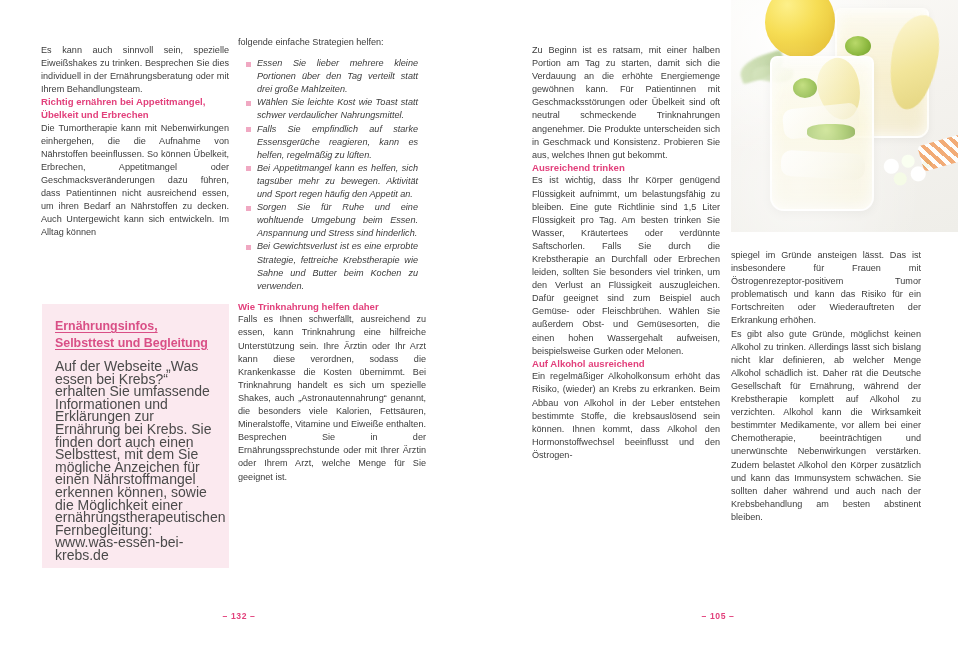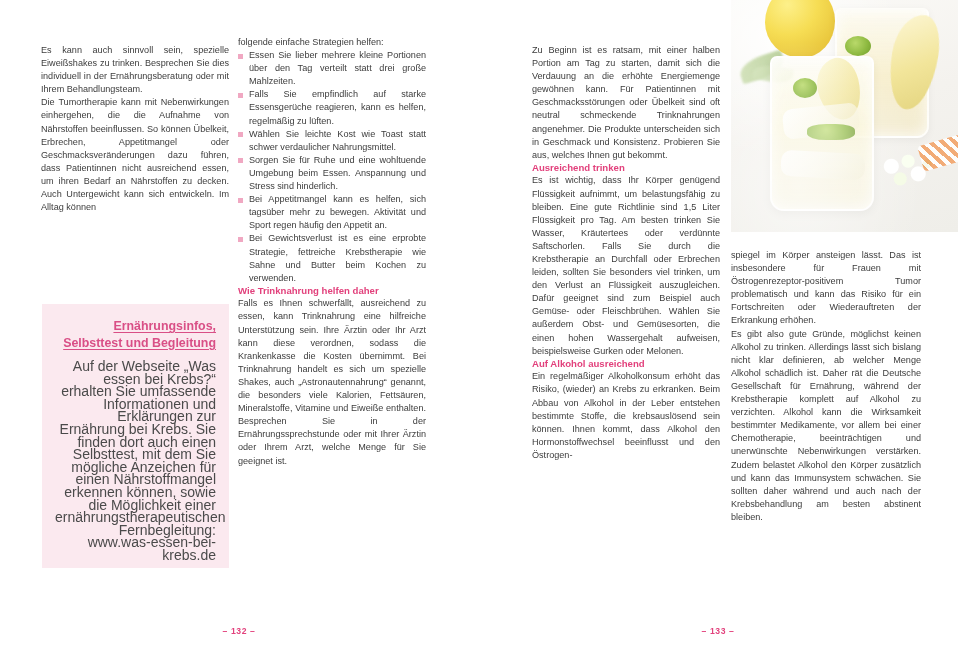--- a/index.html
+++ b/index.html
@@ -140,63 +140,63 @@
   h2.sec {
     margin: 0;
     font-size: 9.6px;
     line-height: 12.6px;
     font-weight: bold;
     color: #e2417c;
   }
   .gap-before { margin-top: 10px; }
 
   
-  ul.bullets { margin: 0; padding: 0; list-style: none; }
+  ul.bullets { margin: 8px; padding: 0; list-style: none; font-style: italic; }
   ul.bullets li {
     position: relative;
     padding-left: 11px;
     margin: 0;
     text-align: justify;
   }
   ul.bullets li .sq {
     position: absolute; left: 0; top: 4.5px;
     width: 5px; height: 5px;
     background: #f0a8c2;
     display: block;
   }
 
   
   .infobox {
     position: absolute;
     left: 42px; top: 304px;
     width: 187px; height: 264px;
     background: #fbe9ef;
     padding: 14px 13px 12px 13px;
-    text-align: right;
+    text-align: left;
   }
   .infobox h3 {
     margin: 0 0 9px 0;
     font-size: 12.4px;
     line-height: 16.5px;
     font-weight: bold;
     color: #d94f86;
     text-decoration: underline;
     text-underline-offset: 2px;
   }
   .infobox p {
     margin: 0;
     font-size: 14px;
     line-height: 12.6px;
     color: #4a4a4a;
   }
 
   
   .folio {
     position: absolute;
-    bottom: 12px;
+    bottom: 27px;
     font-size: 8.6px;
     font-weight: bold;
     letter-spacing: .6px;
     color: #e2417c;
   }
   .folio-left  { left: 0; width: 478px; text-align: center; }
   .folio-right { left: 478px; width: 480px; text-align: center; }
 </style>
 </head>
 <body>
@@ -217,51 +217,52 @@
     <div class="ice2"></div>
     <div class="herb1"></div>
     <div class="herb3"></div>
     <div class="flowers"></div>
     <div class="straws"></div>
     <div class="sheen"></div>
   </div>
 
   <div class="col col1">
     <p class="body">Es kann auch sinnvoll sein, spezielle Eiweißshakes zu trinken. Besprechen Sie dies individuell in der Ernährungsberatung oder mit Ihrem Behandlungsteam.</p>
+    <h2 class="sec gap-before">Richtig ernähren bei Appetitmangel, Übelkeit und Erbrechen</h2>
     <p class="body">Die Tumortherapie kann mit Nebenwirkungen einhergehen, die die Aufnahme von Nährstoffen beeinflussen. So können Übelkeit, Erbrechen, Appetitmangel oder Geschmacksveränderungen dazu führen, dass Patientinnen nicht ausreichend essen, um ihren Bedarf an Nährstoffen zu decken. Auch Untergewicht kann sich entwickeln. Im Alltag können</p>
   </div>
 
   <div class="infobox">
     <h3>Ernährungsinfos, Selbsttest und Begleitung</h3>
     <p>Auf der Webseite „Was essen bei Krebs?“ erhalten Sie umfassende Informationen und Erklärungen zur Ernährung bei Krebs. Sie finden dort auch einen Selbsttest, mit dem Sie mögliche Anzeichen für einen Nährstoffmangel erkennen können, sowie die Möglichkeit einer ernährungstherapeutischen Fernbegleitung: www.was-essen-bei-krebs.de</p>
   </div>
 
   <div class="col col2">
     <p class="body">folgende einfache Strategien helfen:</p>
     <ul class="bullets">
       <li><span class="sq"></span><span>Essen Sie lieber mehrere kleine Portionen über den Tag verteilt statt drei große Mahlzeiten.</span></li>
+      <li><span class="sq"></span><span>Wählen Sie leichte Kost wie Toast statt schwer verdaulicher Nahrungsmittel.</span></li>
       <li><span class="sq"></span><span>Falls Sie empfindlich auf starke Essensgerüche reagieren, kann es helfen, regelmäßig zu lüften.</span></li>
-      <li><span class="sq"></span><span>Wählen Sie leichte Kost wie Toast statt schwer verdaulicher Nahrungsmittel.</span></li>
+      <li><span class="sq"></span><span>Bei Appetitmangel kann es helfen, sich tagsüber mehr zu bewegen. Aktivität und Sport regen häufig den Appetit an.</span></li>
       <li><span class="sq"></span><span>Sorgen Sie für Ruhe und eine wohltuende Umgebung beim Essen. Anspannung und Stress sind hinderlich.</span></li>
-      <li><span class="sq"></span><span>Bei Appetitmangel kann es helfen, sich tagsüber mehr zu bewegen. Aktivität und Sport regen häufig den Appetit an.</span></li>
       <li><span class="sq"></span><span>Bei Gewichtsverlust ist es eine erprobte Strategie, fettreiche Krebstherapie wie Sahne und Butter beim Kochen zu verwenden.</span></li>
     </ul>
     <h2 class="sec gap-before">Wie Trinknahrung helfen daher</h2>
     <p class="body">Falls es Ihnen schwerfällt, ausreichend zu essen, kann Trinknahrung eine hilfreiche Unterstützung sein. Ihre Ärztin oder Ihr Arzt kann diese verordnen, sodass die Krankenkasse die Kosten übernimmt. Bei Trinknahrung handelt es sich um spezielle Shakes, auch „Astronautennahrung“ genannt, die besonders viele Kalorien, Fettsäuren, Mineralstoffe, Vitamine und Eiweiße enthalten. Besprechen Sie in der Ernährungssprechstunde oder mit Ihrer Ärztin oder Ihrem Arzt, welche Menge für Sie geeignet ist.</p>
   </div>
 
   <div class="col col3">
     <p class="body">Zu Beginn ist es ratsam, mit einer halben Portion am Tag zu starten, damit sich die Verdauung an die erhöhte Energiemenge gewöhnen kann. Für Patientinnen mit Geschmacksstörungen oder Übelkeit sind oft neutral schmeckende Trinknahrungen angenehmer. Die Produkte unterscheiden sich in Geschmack und Konsistenz. Probieren Sie aus, welches Ihnen gut bekommt.</p>
     <h2 class="sec gap-before">Ausreichend trinken</h2>
     <p class="body">Es ist wichtig, dass Ihr Körper genügend Flüssigkeit aufnimmt, um belastungsfähig zu bleiben. Eine gute Richtlinie sind 1,5 Liter Flüssigkeit pro Tag. Am besten trinken Sie Wasser, Kräutertees oder verdünnte Saftschorlen. Falls Sie durch die Krebstherapie an Durchfall oder Erbrechen leiden, sollten Sie besonders viel trinken, um den Verlust an Flüssigkeit auszugleichen. Dafür geeignet sind zum Beispiel auch Gemüse- oder Fleischbrühen. Wählen Sie außerdem Obst- und Gemüsesorten, die einen hohen Wassergehalt aufweisen, beispielsweise Gurken oder Melonen.</p>
     <h2 class="sec gap-before">Auf Alkohol ausreichend</h2>
     <p class="body">Ein regelmäßiger Alkoholkonsum erhöht das Risiko, (wieder) an Krebs zu erkranken. Beim Abbau von Alkohol in der Leber entstehen bestimmte Stoffe, die krebsauslösend sein können. Ihnen kommt, dass Alkohol den Hormonstoffwechsel beeinflusst und den Östrogen-</p>
   </div>
 
   <div class="col col4">
-    <p class="body">spiegel im Körper ansteigen lässt. Das ist insbesondere für Frauen mit Östrogenrezeptor-positivem Tumor problematisch und kann das Risiko für ein Fortschreiten oder Wiederauftreten der Erkrankung erhöhen.</p>
+    <p class="body">spiegel im Gründe ansteigen lässt. Das ist insbesondere für Frauen mit Östrogenrezeptor-positivem Tumor problematisch und kann das Risiko für ein Fortschreiten oder Wiederauftreten der Erkrankung erhöhen.</p>
     <p class="body">Es gibt also gute Gründe, möglichst keinen Alkohol zu trinken. Allerdings lässt sich bislang nicht klar definieren, ab welcher Menge Alkohol schädlich ist. Daher rät die Deutsche Gesellschaft für Ernährung, während der Krebstherapie komplett auf Alkohol zu verzichten. Alkohol kann die Wirksamkeit bestimmter Medikamente, vor allem bei einer Chemotherapie, beeinträchtigen und unerwünschte Nebenwirkungen verstärken. Zudem belastet Alkohol den Körper zusätzlich und kann das Immunsystem schwächen. Sie sollten daher während und auch nach der Krebsbehandlung am besten abstinent bleiben.</p>
   </div>
 
   <div class="folio folio-left">– 132 –</div>
-  <div class="folio folio-right">– 133 –</div>
+  <div class="folio folio-right">– 105 –</div>
 
 </div>
 
 </body></html>

